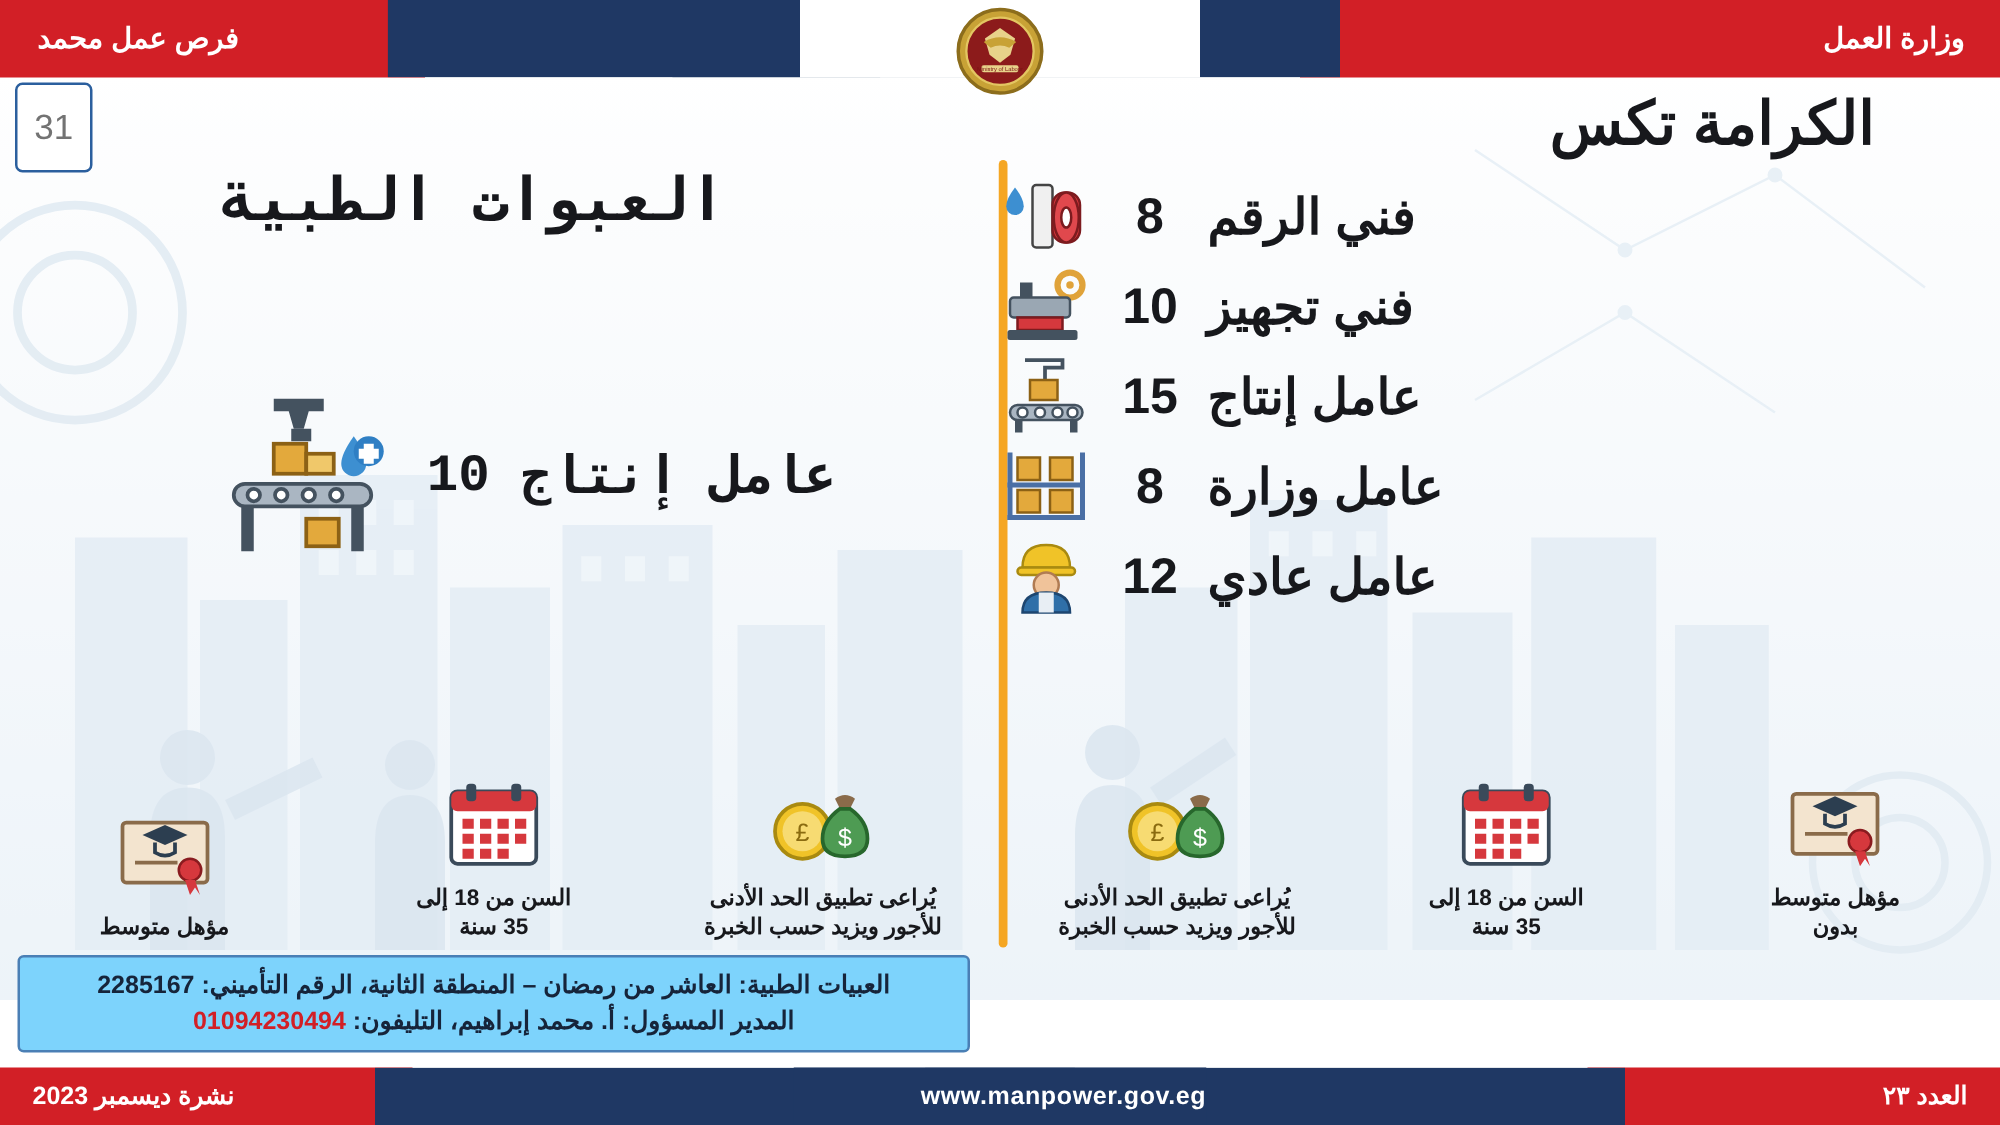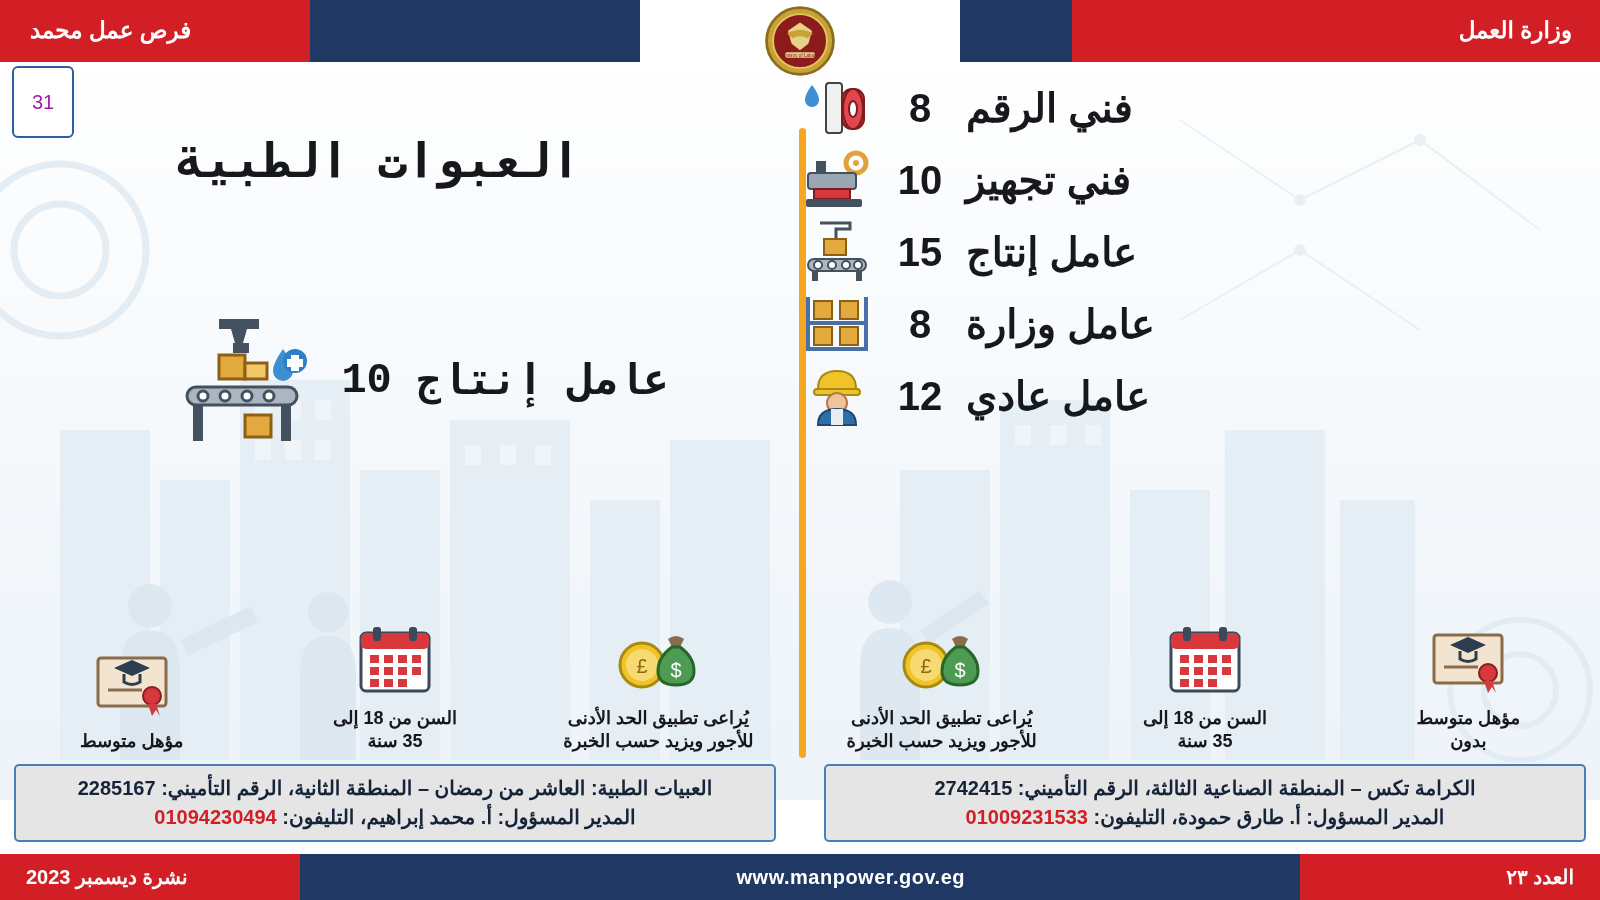--- a/index.html
+++ b/index.html
@@ -80,21 +80,21 @@
   }
   .bot-label.right { right: 26px; margin-top: 48px; }
   .bot-label.left  { left: 26px; }
   .site-url { color: #ffffff; font-size: 20px; font-weight: bold; letter-spacing: .5px; font-family: "Liberation Sans", sans-serif; }
 
   
   .page-badge {
     position: absolute; top: 66px; left: 12px; width: 62px; height: 72px;
     border: 2px solid #2b5f9e; border-radius: 6px; background: #ffffff;
     display: flex; align-items: center; justify-content: center;
-    font-size: 20px; color: #a21caf; z-index: 9;
+    font-size: 28px; color: #737373; z-index: 9;
   }
 
   
   .divider {
     position: absolute; top: 128px; left: 799px; width: 7px; height: 630px;
     background: #f5a623; border-radius: 4px; z-index: 3;
   }
 
   
   .panel { position: absolute; top: 62px; height: 700px; z-index: 4; }
@@ -144,21 +144,21 @@
   }
   .cond-icon { width: 84px; height: 80px; margin-bottom: 6px; }
   .cond-text {
     font-size: 18px; font-weight: bold; color: #17181c; text-align: center;
     line-height: 1.25; direction: rtl;
   }
 
   
   .infobox {
     position: absolute; bottom: 58px; height: 78px;
-    background: #e5e5e5; border: 2px solid #4a7fb5; border-radius: 5px;
+    background: #7dd3fc; border: 2px solid #4a7fb5; border-radius: 5px;
     display: flex; flex-direction: column; justify-content: center;
     padding: 24px 14px; direction: rtl; z-index: 7;
   }
   .infobox.right { right: 14px; width: 762px; }
   .infobox.left  { left: 14px;  width: 762px; }
   .info-line { font-size: 20px; font-weight: bold; color: #16243a; line-height: 1.45; text-align: right; white-space: nowrap; }
   .info-line.center { text-align: center; }
   .phone { color: #d21f26; }
 </style>
 </head>
@@ -251,20 +251,21 @@
     <path d="M36 34 q14 -8 28 0 l-6 5 q-8 -4 -16 0 z" fill="#c8a236"></path>
     <rect x="34" y="54" width="32" height="6" rx="2" fill="#e8d28a"></rect>
     <text x="50" y="59" font-size="5" text-anchor="middle" fill="#7a1414" font-family="'Liberation Sans',sans-serif">Ministry of Labour</text>
   </svg>
 
   <div class="page-badge">31</div>
 
   <div class="divider"></div>
 
   <div class="panel right">
+    <div class="panel-title">الكرامة تكس</div>
 
     <div class="jobs">
 
       <div class="job-row">
         <div class="job-text">فني الرقم</div>
         <div class="job-count">8</div>
         <svg class="job-icon" viewBox="0 0 74 66">
           <path d="M12 10 q-7 9 -7 15 a7 7 0 0 0 14 0 q0 -6 -7 -15z" fill="#3d8fd1"></path>
           <rect x="26" y="8" width="16" height="50" rx="3" fill="#f0f0f0" stroke="#444" stroke-width="2"></rect>
           <rect x="42" y="14" width="22" height="40" rx="10" fill="#d6383d" stroke="#7d1b1f" stroke-width="2"></rect>
@@ -445,27 +446,20 @@
         <path d="M24 24 l18 -8 l18 8 l-18 8z" fill="#2c3e50"></path>
         <path d="M34 30 v8 q8 5 16 0 v-8" fill="none" stroke="#2c3e50" stroke-width="3"></path>
         <line x1="18" y1="46" x2="52" y2="46" stroke="#8a6b4a" stroke-width="3"></line>
         <circle cx="62" cy="52" r="9" fill="#d6383d" stroke="#8a1b1f" stroke-width="2"></circle>
         <path d="M58 60 l4 12 l4 -6 l4 6 l-4 -12z" fill="#d6383d"></path>
       </svg>
       <div class="cond-text">مؤهل متوسط</div>
     </div>
   </div>
 
-  <div class="infobox right">
-    <div class="info-line center">الكرامة تكس – المنطقة الصناعية الثالثة، الرقم التأميني: 2742415</div>
-    <div class="info-line center">
-      <span>المدير المسؤول: أ. طارق حمودة، التليفون:</span>
-      <span class="phone">01009231533</span>
-    </div>
-  </div>
 
   <div class="infobox left">
     <div class="info-line center">العبيات الطبية: العاشر من رمضان – المنطقة الثانية، الرقم التأميني: 2285167</div>
     <div class="info-line center">
       <span>المدير المسؤول: أ. محمد إبراهيم، التليفون:</span>
       <span class="phone">01094230494</span>
     </div>
   </div>
 
   <div class="botbar">

